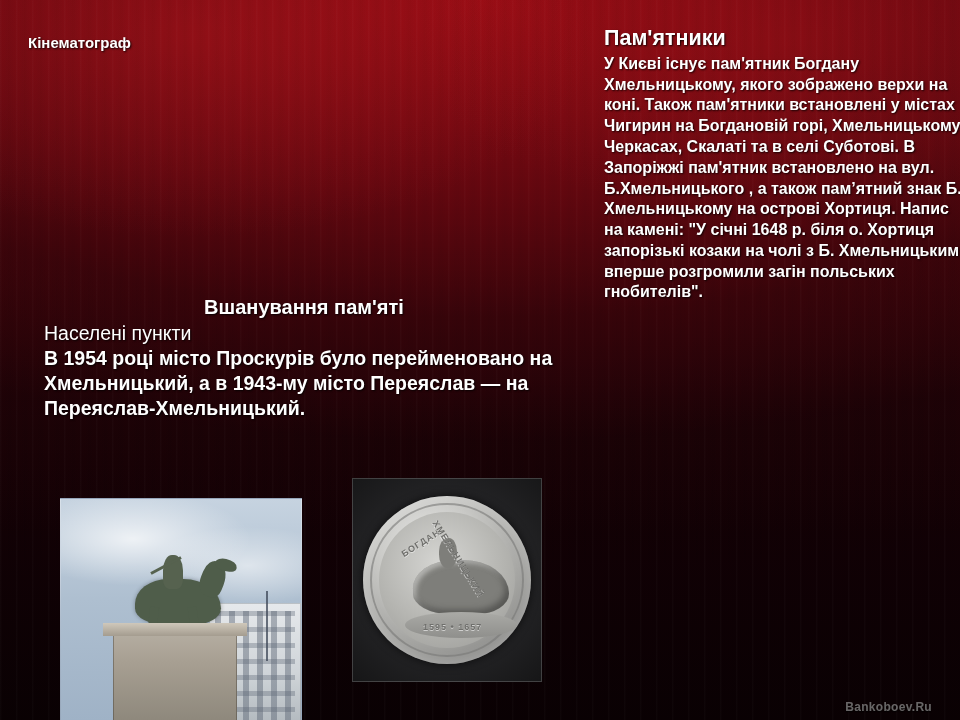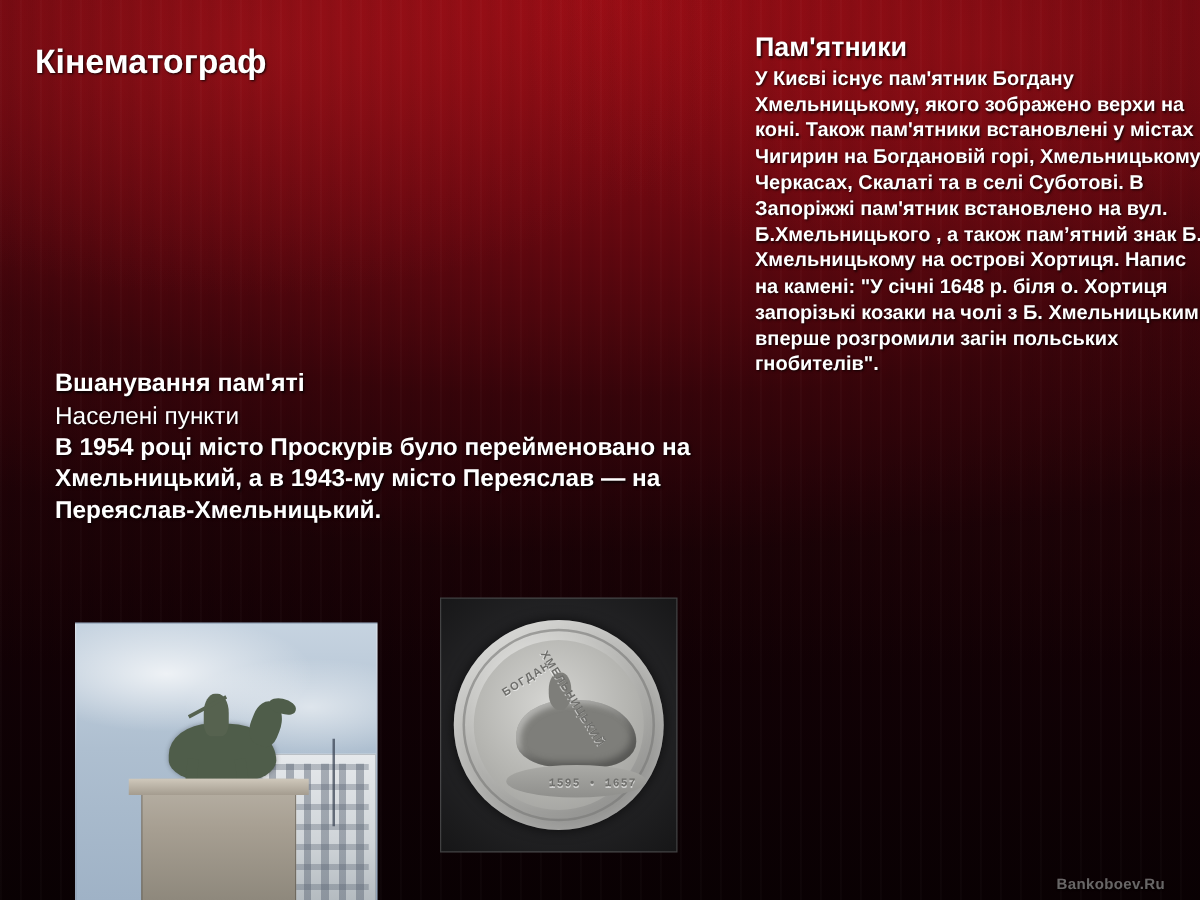--- a/index.html
+++ b/index.html
@@ -49,21 +49,21 @@
     position: absolute;
     left: 588px;
     top: 26px;
     width: 366px;
     margin-left: 16px;
   }
 
   .h-title {
     color: #ffffff;
     font-weight: bold;
-    font-size: 27px;
+    font-size: 15px;
     line-height: 1.15;
     text-shadow: 1px 1px 2px rgba(0,0,0,0.85);
     margin: 0;
   }
   .body-text {
     color: #ffffff;
     font-weight: bold;
     font-size: 19.5px;
     line-height: 1.28;
     text-shadow: 1px 1px 2px rgba(0,0,0,0.8);
@@ -80,21 +80,21 @@
   }
   #block-cinema .body-text { margin-top: 1px; }
 
   
   #block-memory {
     position: absolute;
     left: 44px;
     top: 296px;
     width: 520px;
   }
-  #block-memory .h-title { font-size: 20px; }
+  #block-memory .h-title { font-size: 20px; text-align: center; }
   #block-memory .sub-line {
     color: #ffffff;
     font-weight: normal;
     font-size: 19.5px;
     line-height: 1.3;
     text-shadow: 1px 1px 2px rgba(0,0,0,0.8);
     margin: 2px 0 0 0;
   }
   #block-memory .body-text { margin-top: 0px; }
 
@@ -264,21 +264,21 @@
     position: absolute;
     color: #6f6f6c;
     font-size: 9px;
     font-weight: bold;
     letter-spacing: 1px;
     text-shadow: 0 1px 0 rgba(255,255,255,0.55);
     white-space: nowrap;
   }
   #photo-coin .coin .legend-top { left: 20px; top: 26px; transform: rotate(-32deg); }
   #photo-coin .coin .legend-right { right: 12px; top: 42px; transform: rotate(58deg); }
-  #photo-coin .coin .legend-bottom { left: 60px; bottom: 16px; font-family: Liberation Mono, monospace; }
+  #photo-coin .coin .legend-bottom { left: 44px; bottom: 16px; }
 
   .watermark {
     position: absolute;
     right: 28px;
     bottom: 6px;
     color: rgba(255,255,255,0.40);
     font-size: 12px;
     font-weight: bold;
     letter-spacing: 0.3px;
     text-shadow: 0 1px 1px rgba(0,0,0,0.8);

